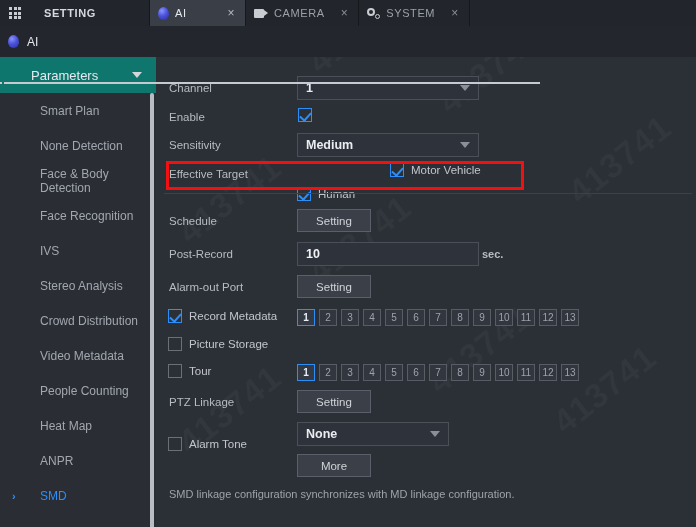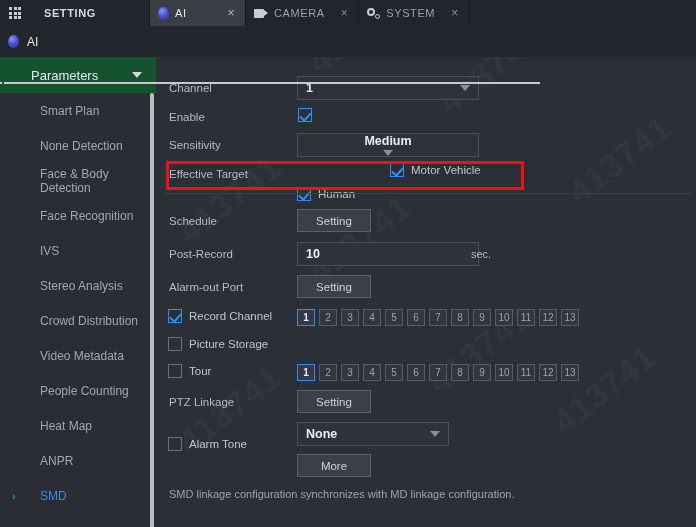--- a/index.html
+++ b/index.html
@@ -69,21 +69,21 @@
     background: #23262c; display: flex; align-items: center; gap: 8px; padding-left: 8px; z-index: 4;
   }
   .pagebar .title { color: #e3e6ea; font-size: 12px; }
 
   
   .sidebar {
     position: absolute; top: 57px; left: 0; width: 156px; height: 470px;
     background: #2a2d34; z-index: 3;
   }
   .side-head {
-    height: 36px; background: #14532d; display: flex; align-items: center;
+    height: 36px; background: #0f766e; display: flex; align-items: center;
     gap: 9px; padding: 0 10px 0 9px; cursor: pointer;
   }
   .list-icon { width: 13px; height: 11px; display: flex; flex-direction: column; justify-content: space-between; flex: none; }
   .list-icon .row { display: flex; align-items: center; gap: 2px; }
   .list-icon .dot { width: 2px; height: 2px; background: #c7cad0; }
   .list-icon .bar { flex: 1; height: 2px; background: #c7cad0; }
   .side-head .htxt { color: #e6e9ee; font-size: 13px; flex: 1; }
   .caret-down { width: 0; height: 0; border-left: 5px solid transparent; border-right: 5px solid transparent;
     border-top: 6px solid #d3d6db; margin-right: 4px; }
 
@@ -300,21 +300,21 @@
     <span class="lbl" style="top:25px;">Channel</span>
     <div class="select" style="left:141px; top:19px; width:182px;">
       <span class="sv">1</span>
       <span class="sarrow"></span>
     </div>
 
     <span class="lbl" style="top:54px;">Enable</span>
     <div class="cbox checked" style="position:absolute; left:142px; top:51px;"></div>
 
     <span class="lbl" style="top:82px;">Sensitivity</span>
-    <div class="select" style="left:141px; top:76px; width:182px;flex-direction:column;">
+    <div class="select" style="left:141px; top:76px; width:182px;">
       <span class="sv">Medium</span>
       <span class="sarrow"></span>
     </div>
 
     <span class="lbl" style="top:111px;">Effective Target</span>
     <div class="inline" style="left:141px; top:106px;margin-top:24px;">
       <span class="cbox checked"></span>
       <span class="ctext">Human</span>
     </div>
     <div class="inline" style="left:234px; top:106px;">
@@ -326,30 +326,30 @@
 
     <span class="lbl" style="top:158px;">Schedule</span>
     <div class="btn" style="left:141px; top:152px; width:74px;">
       <span>Setting</span>
     </div>
 
     <span class="lbl" style="top:191px;">Post-Record</span>
     <div class="textinput" style="left:141px; top:185px; width:182px;">
       <span>10</span>
     </div>
-    <span class="unit" style="left:315px; top:191px;">sec.</span>
+    <span class="unit" style="left:326px; top:191px;font-weight:bold;">sec.</span>
 
     <span class="lbl" style="top:224px;">Alarm-out Port</span>
     <div class="btn" style="left:141px; top:218px; width:74px;">
       <span>Setting</span>
     </div>
 
     <div class="inline" style="left:12px; top:252px;">
       <span class="cbox checked"></span>
-      <span class="ctext">Record Channel</span>
+      <span class="ctext">Record Metadata</span>
     </div>
     <div class="chanrow" style="left:141px; top:252px;">
       <span class="chbtn on">1</span>
       <span class="chbtn">2</span>
       <span class="chbtn">3</span>
       <span class="chbtn">4</span>
       <span class="chbtn">5</span>
       <span class="chbtn">6</span>
       <span class="chbtn">7</span>
       <span class="chbtn">8</span>

